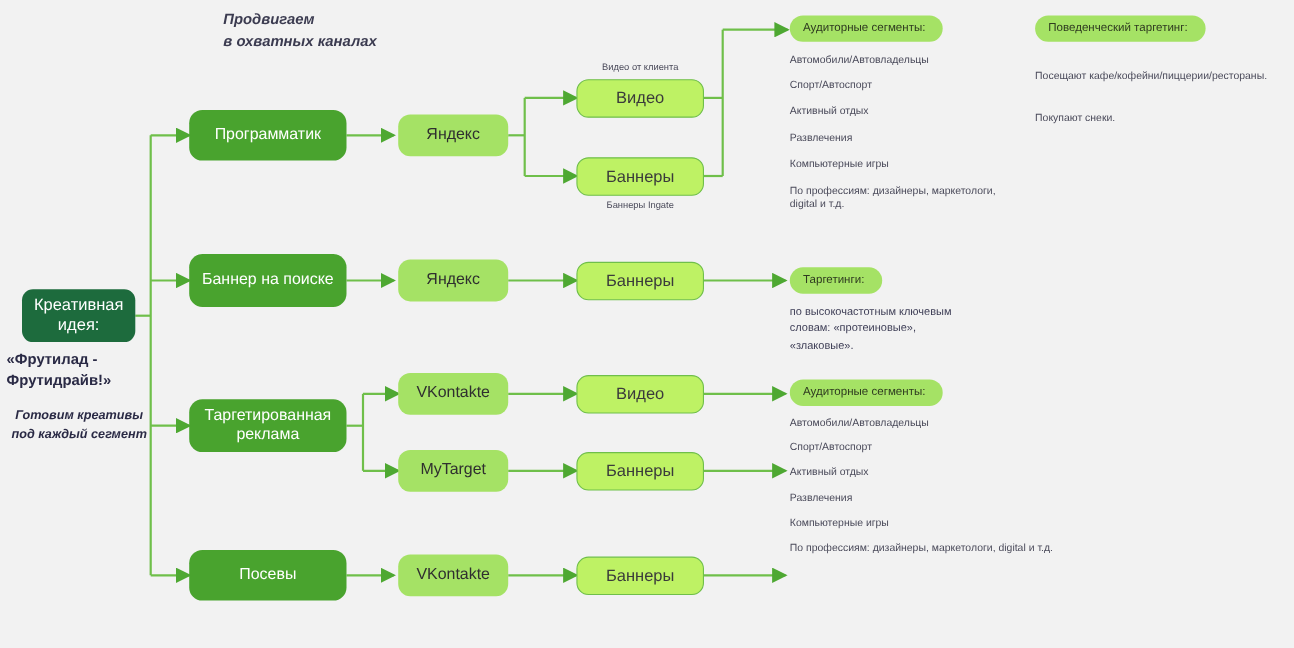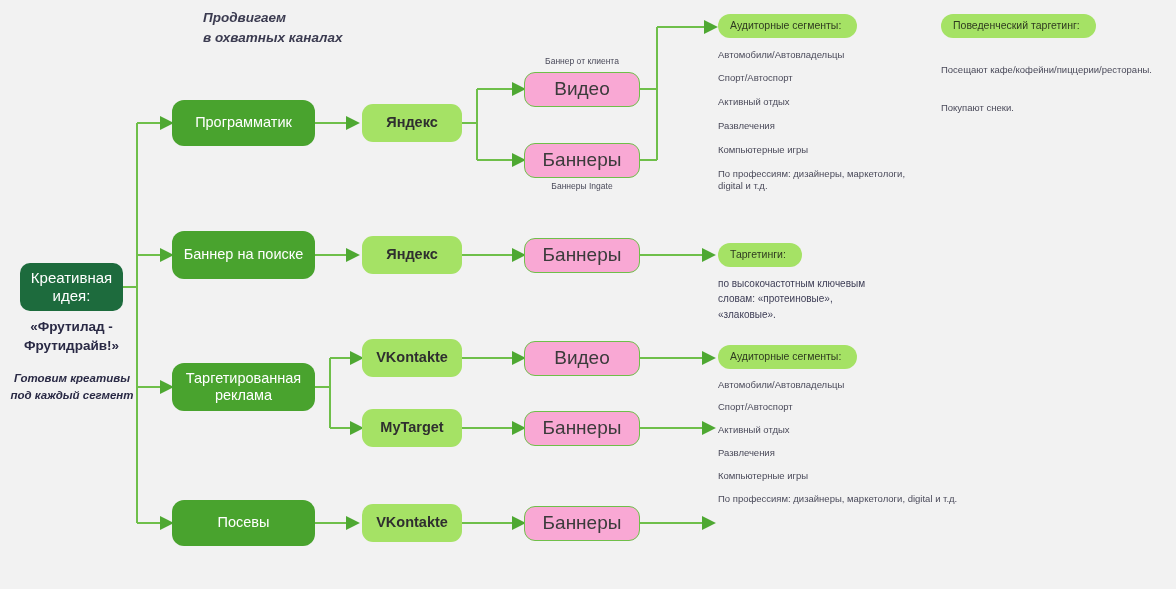--- a/index.html
+++ b/index.html
@@ -30,27 +30,27 @@
     font-size:15px;border-radius:10px;
   }
   
   .chan{
     background:#49a32e;color:#ffffff;
     font-size:14.5px;border-radius:12px;
   }
   
   .plat{
     background:#a5e265;color:#2f2f2f;
-    font-size:14.5px;border-radius:11px;font-weight:bold;
+    font-size:14.5px;border-radius:11px;
   }
   
   .fmt{
-    background:#f9a8d4;color:#3b3b3b;
+    background:#bef264;color:#3b3b3b;
     border:1.6px solid #6fbf4a;
-    font-size:19px;border-radius:11px;
+    font-size:15px;border-radius:11px;
   }
 
   .caption{
     position:absolute;
     color:#3b3b50;
     font-size:13.5px;
     font-style:italic;
     font-weight:bold;
     line-height:1.45;
     white-space:pre-line;
@@ -64,21 +64,20 @@
     line-height:1.45;
     text-align:center;
     white-space:pre-line;
   }
   .root-sub{
     position:absolute;
     color:#2a2a45;
     font-size:13.5px;
     font-weight:bold;
     line-height:1.4;
-    text-align:center;
     white-space:pre-line;
   }
   .micro{
     position:absolute;
     color:#4a4a5a;
     font-size:8.5px;
     line-height:1.3;
     text-align:center;
     white-space:pre-line;
   }
@@ -203,21 +202,21 @@
   <div class="node plat" style="left:362px;top:339px;width:100px;height:38px;">
     <span>VKontakte</span>
   </div>
   <div class="node plat" style="left:362px;top:409px;width:100px;height:38px;">
     <span>MyTarget</span>
   </div>
   <div class="node plat" style="left:362px;top:504px;width:100px;height:38px;">
     <span>VKontakte</span>
   </div>
 
-  <div class="micro" style="left:524px;top:56px;width:116px;">Баннер от клиента</div>
+  <div class="micro" style="left:524px;top:56px;width:116px;">Видео от клиента</div>
   <div class="node fmt" style="left:524px;top:72px;width:116px;height:35px;">
     <span>Видео</span>
   </div>
 
   <div class="node fmt" style="left:524px;top:143px;width:116px;height:35px;">
     <span>Баннеры</span>
   </div>
   <div class="micro" style="left:524px;top:181px;width:116px;">Баннеры Ingate</div>
 
   <div class="node fmt" style="left:524px;top:238px;width:116px;height:35px;">

